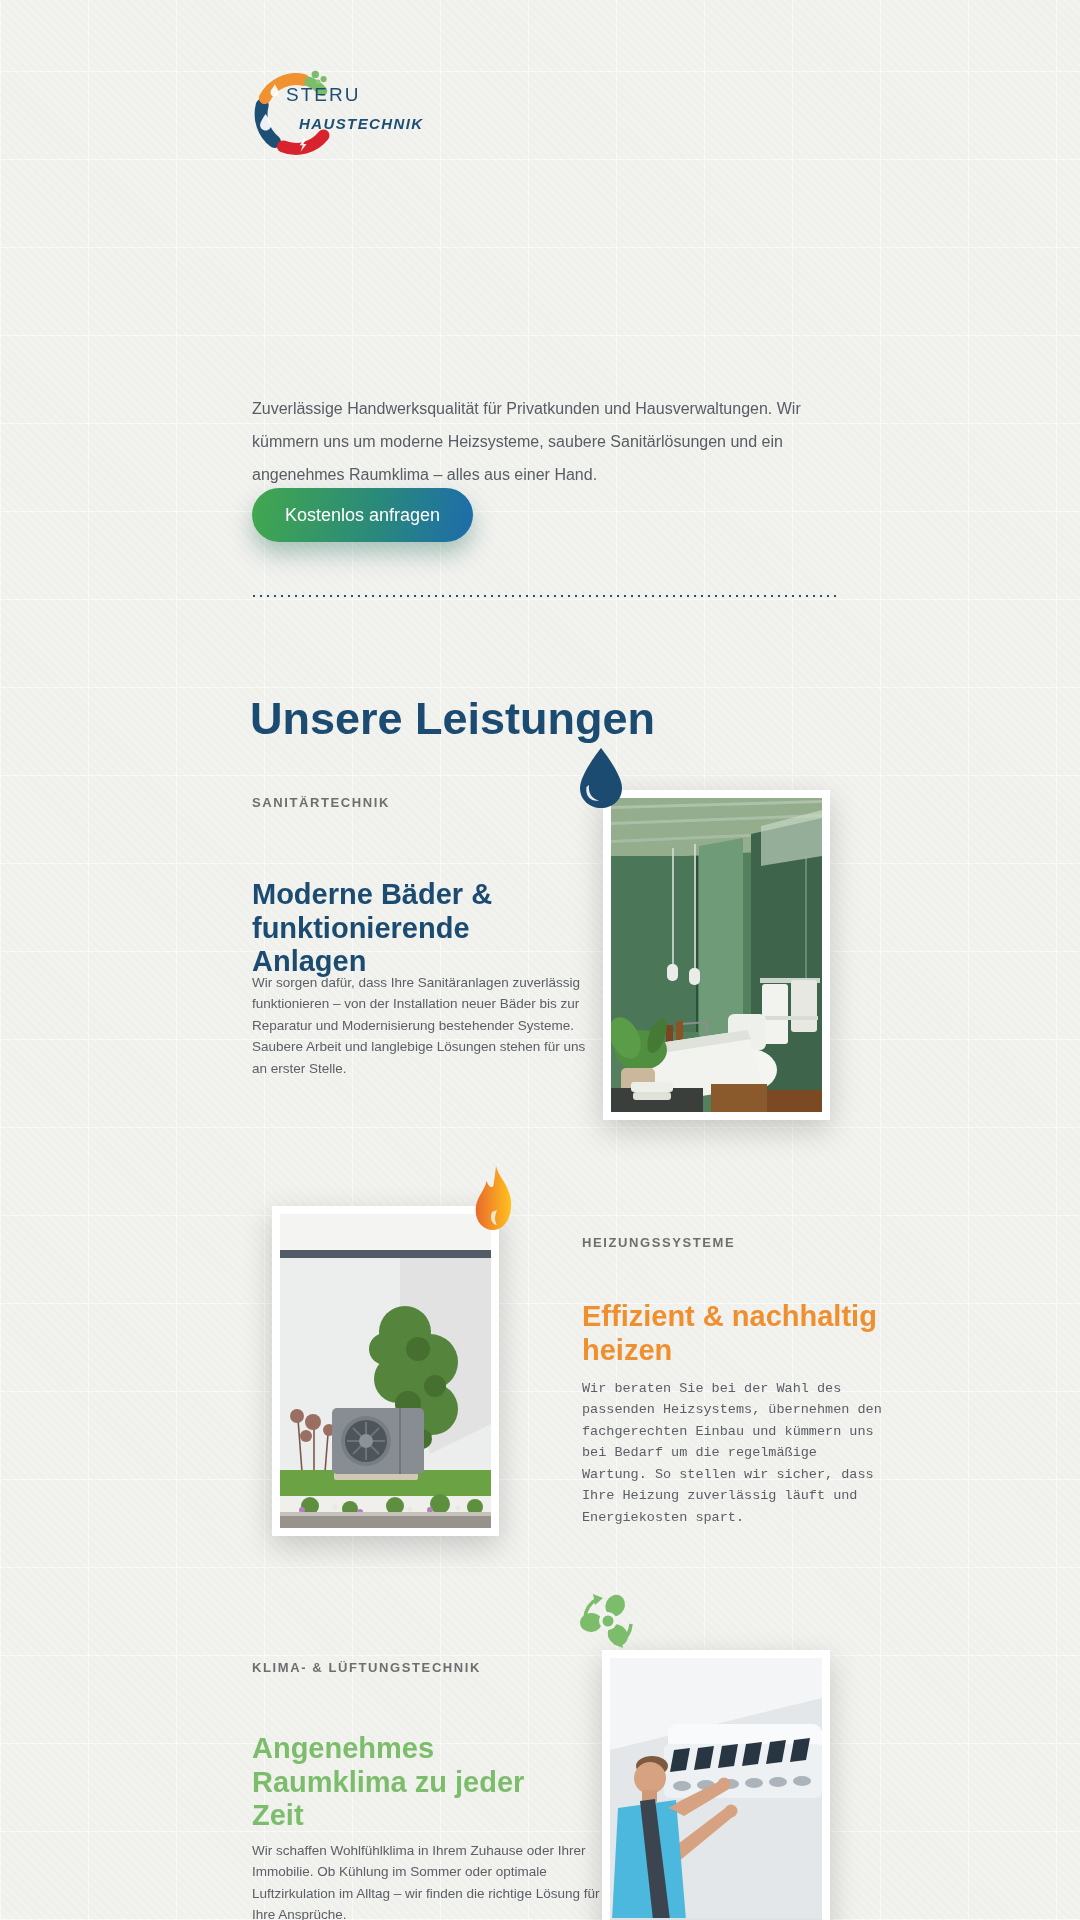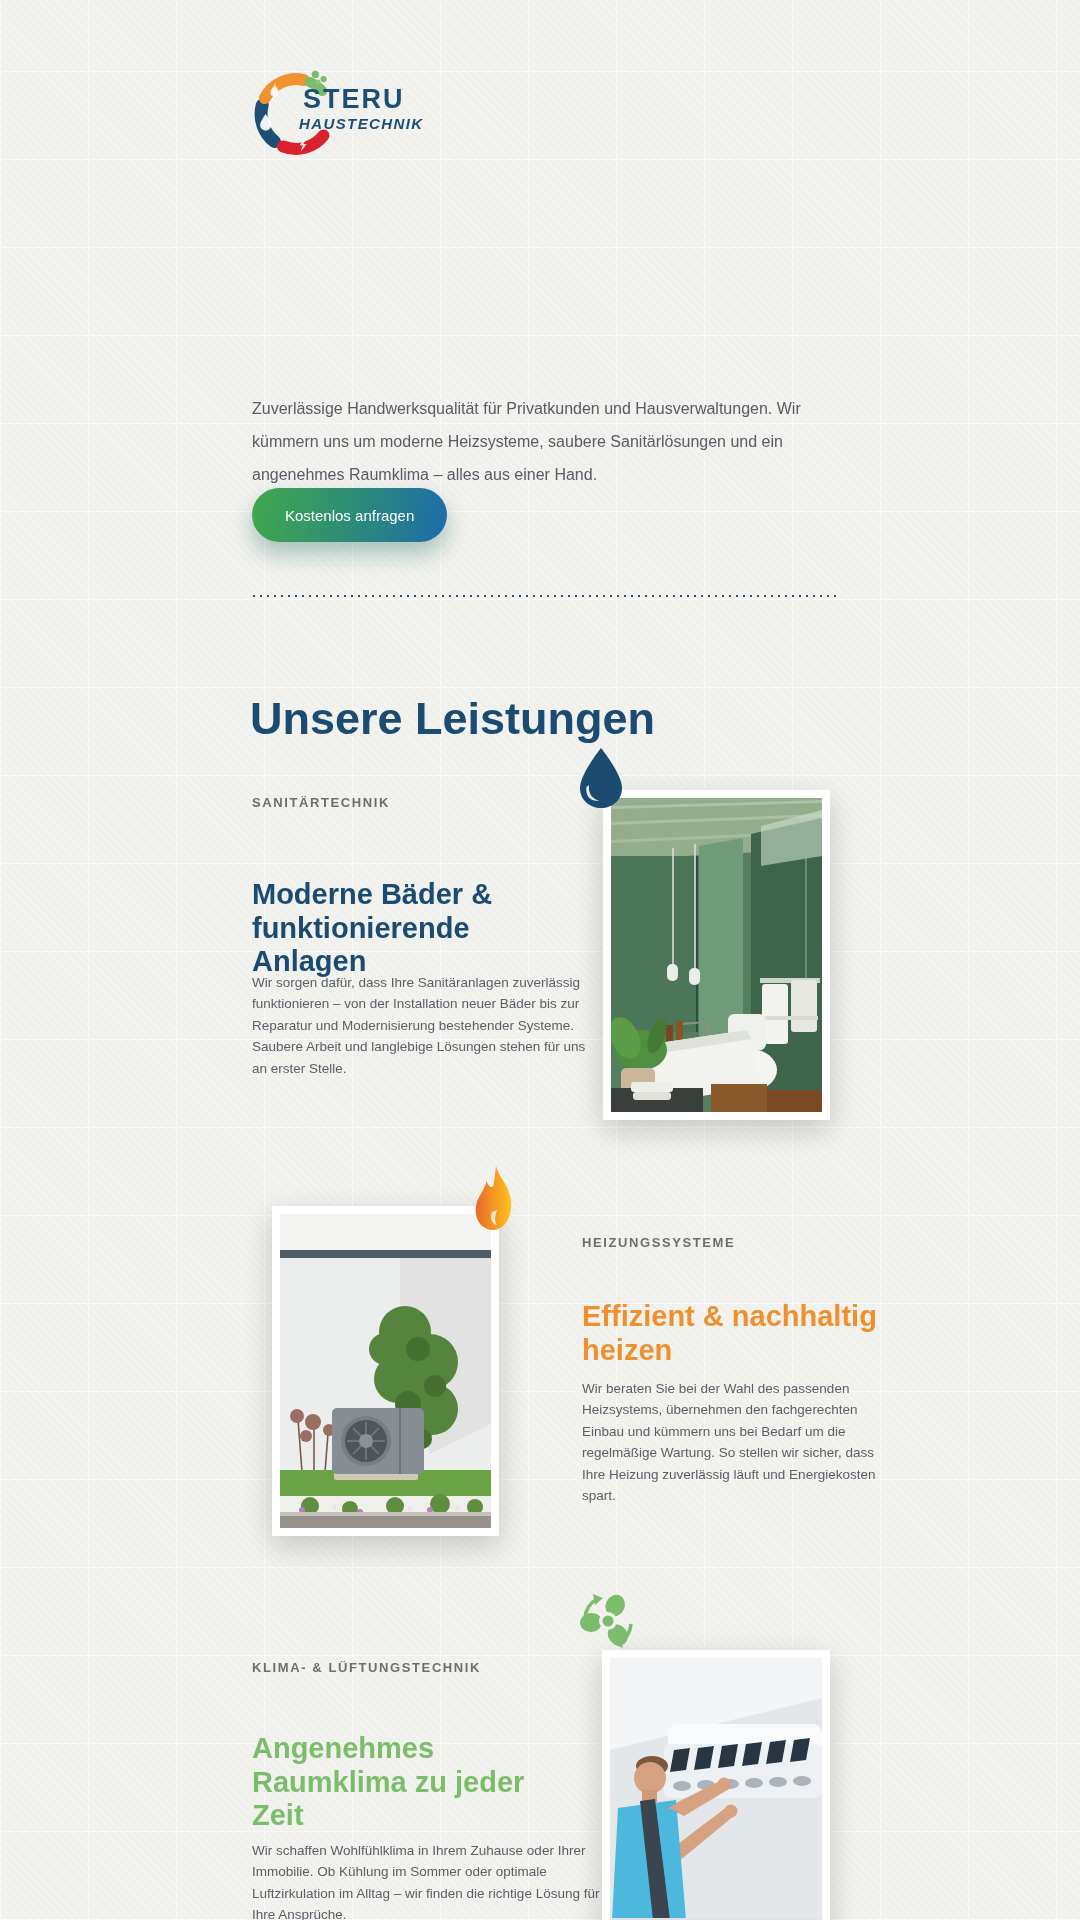--- a/index.html
+++ b/index.html
@@ -9,32 +9,32 @@
     background-image:
       repeating-linear-gradient(0deg, rgba(255,255,255,.55) 0 1px, rgba(0,0,0,0) 1px 88px),
       repeating-linear-gradient(90deg, rgba(255,255,255,.55) 0 1px, rgba(0,0,0,0) 1px 88px),
       repeating-linear-gradient(45deg, rgba(0,0,0,.012) 0 3px, rgba(255,255,255,.012) 3px 6px);
   }
   .abs{position:absolute;}
 
   
   #logo{left:250px;top:62px;width:190px;height:104px;}
   #logo-ring{position:absolute;left:0;top:4px;width:92px;height:96px;}
-  .brand-name{position:absolute;left:36px;top:22px;font-size:27px;font-weight:bold;
-    letter-spacing:2px;color:#1d4e74;margin-left:17px;}
+  .brand-name{position:absolute;left:36px;top:22px;font-size:19px;font-weight:normal;
+    letter-spacing:2px;color:#1d4e74;}
   .brand-sub{position:absolute;left:49px;top:53px;font-size:15px;font-weight:bold;
     font-style:italic;letter-spacing:1.4px;color:#1d4e74;}
 
   
   .h1{left:252px;top:190px;width:620px;font-size:42px;line-height:53px;font-weight:bold;
     color:#1c4b72;white-space:pre-line;}
   .hero-p{left:252px;top:376px;width:600px;font-size:16px;line-height:33px;color:#575d63;}
   .cta{left:252px;top:488px;height:54px;padding:4px 33px;border:none;border-radius:27px;
     background:linear-gradient(100deg,#42a84e 0%,#2a8a7a 55%,#1d6cab 100%);
-    color:#fff;font-size:15px;font-family:"Liberation Sans",sans-serif;cursor:pointer;
+    color:#fff;font-size:18px;font-family:"Liberation Sans",sans-serif;cursor:pointer;
     box-shadow:0 12px 22px rgba(35,110,90,.35);display:flex;align-items:center;}
   .dotted{left:252px;top:594px;width:586px;height:4px;
     background-image:radial-gradient(circle at 2px 2px,#2a506f 1.3px,rgba(0,0,0,0) 1.5px);
     background-size:7px 4px;background-repeat:repeat-x;}
   .h2{left:250px;top:656px;font-size:45px;font-weight:bold;color:#1c4b72;}
 
   
   .svc-label{font-size:13px;font-weight:bold;letter-spacing:1.6px;color:#6e6e6e;}
   .svc-title{font-size:29px;line-height:33.5px;font-weight:bold;white-space:pre-line;}
   .svc-body{font-size:13.5px;line-height:21.6px;color:#5b6066;}
@@ -50,21 +50,21 @@
   #photo-bathroom{left:603px;top:790px;}
   #photo-heatpump{left:272px;top:1206px;}
   #photo-ac{left:602px;top:1650px;}
 
   #svc1-label{left:252px;top:795px;}
   #svc1-title{left:252px;top:833px;width:320px;}
   #svc1-body{left:252px;top:958px;width:352px;}
 
   #svc2-label{left:582px;top:1235px;}
   #svc2-title{left:582px;top:1271px;width:310px;}
-  #svc2-body{left:582px;top:1364px;width:300px;}
+  #svc2-body{left:582px;top:1364px;width:300px;font-family:Liberation Mono, monospace;}
 
   #svc3-label{left:252px;top:1660px;text-align:right;}
   #svc3-title{left:252px;top:1703px;width:310px;}
   #svc3-body{left:252px;top:1826px;width:352px;}
 </style>
 </head>
 <body>
 
 <div id="page">
 

